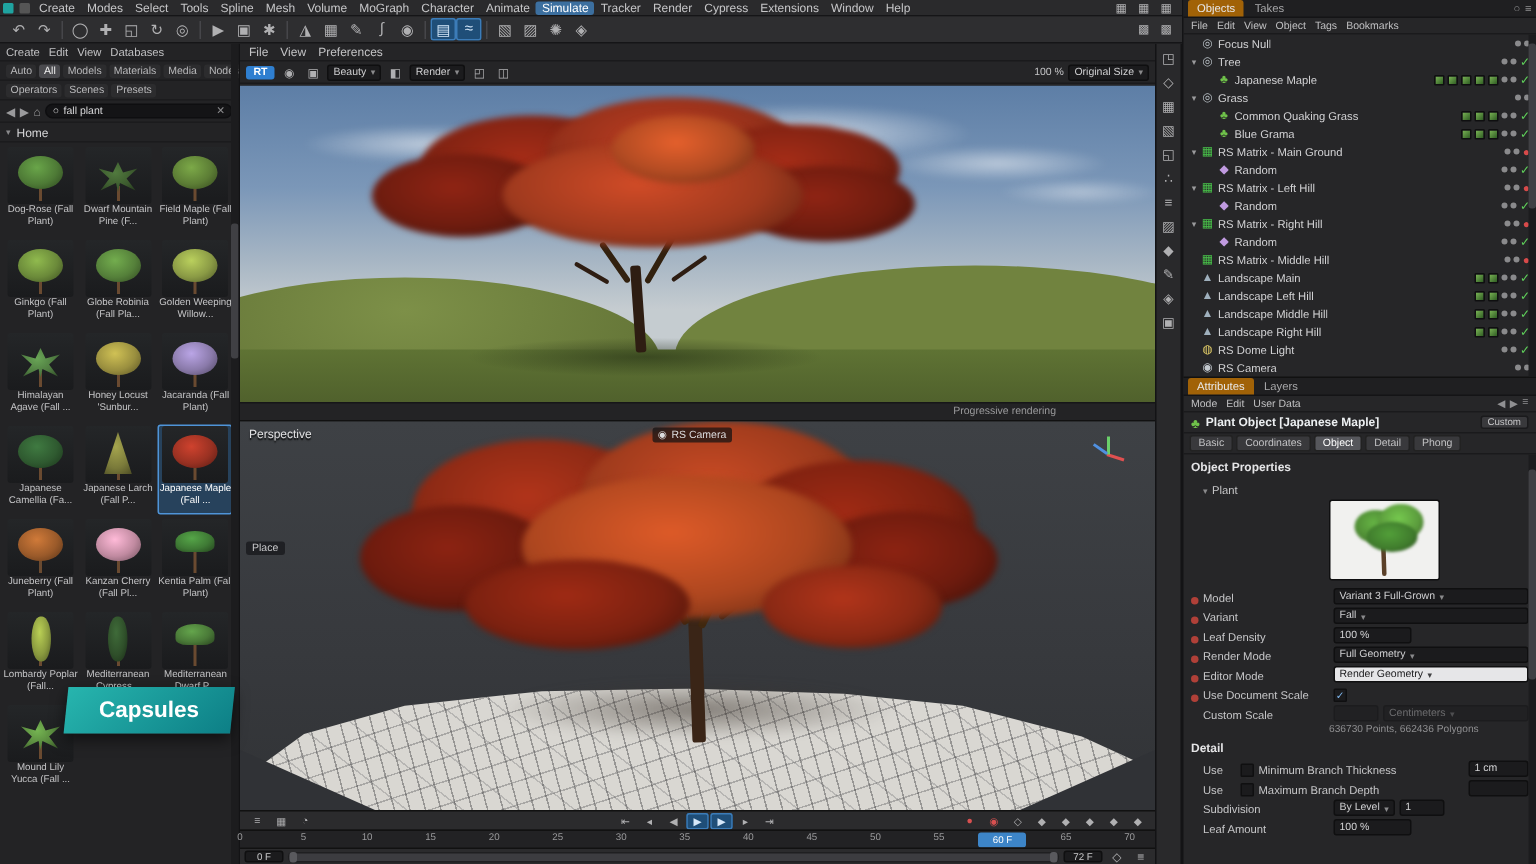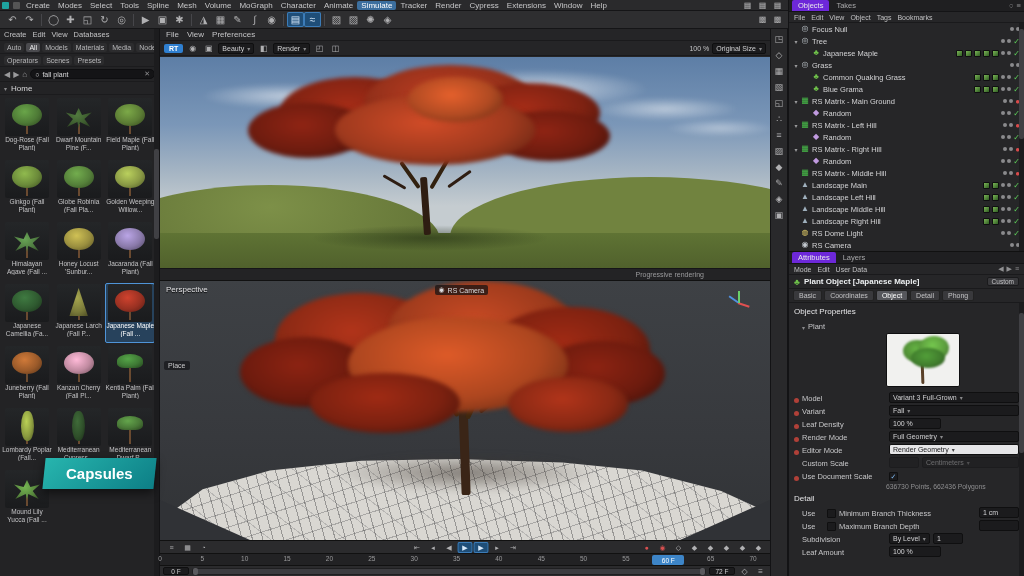--- a/index.html
+++ b/index.html
@@ -67,21 +67,21 @@
  repeating-linear-gradient(38deg,transparent 0 22px,rgba(120,120,122,.35) 22px 23px);
  clip-path:polygon(0 78%,7% 43%,18% 22%,33% 11%,49% 9%,66% 13%,79% 22%,92% 45%,100% 70%,100% 100%,0 100%)}
 .vp-corner{position:absolute;bottom:0;width:90px;height:40px;background:#303236;z-index:2}
 
 #side-strip{position:absolute;left:770px;top:29px;width:18px;height:547px;background:#29292b;border-left:1px solid #131315;border-right:1px solid #131315;display:flex;flex-direction:column;align-items:center;padding-top:3px;gap:2px}
 #side-strip .ib{width:15px;height:14px;font-size:9px}
 
 #right-panel{position:absolute;left:788px;top:0;width:236px;height:576px;background:#262628;border-left:1px solid #131315;display:flex;flex-direction:column}
 .panel-tabs{height:12px;background:#1f1f21;display:flex;align-items:center;gap:1px;padding:0 3px;border-bottom:1px solid #141416;font-size:7.5px}
 .ptab{padding:1px 6px;border-radius:2px 2px 0 0;color:#a8a8aa}
-.ptab.active{background:#6d28d9;color:#e8e8ea}
+.ptab.active{background:#a16207;color:#e8e8ea}
 .panel-menus{height:11px;display:flex;align-items:center;gap:6px;padding:0 5px;font-size:7px;color:#c0c0c2;border-bottom:1px solid #1a1a1c}
 .panel-menus .mright{margin-left:auto;display:flex;gap:3px;color:#909092}
 #obj-rows{height:229px;overflow:hidden;position:relative;border-bottom:1px solid #111}
 .orow{display:flex;align-items:center;height:12px;font-size:7.5px;color:#d2d2d4;white-space:nowrap}
 .oexp{width:8px;color:#9a9a9c;font-size:6px;text-align:center;flex:0 0 auto}
 .oicn{width:10px;font-size:8px;text-align:center;flex:0 0 auto;line-height:10px}
 .olbl{margin-left:2px;overflow:hidden;text-overflow:ellipsis}
 .oright{margin-left:auto;display:flex;align-items:center;gap:2px;padding-right:4px;flex:0 0 auto}
 .chip{width:7px;height:7px;border-radius:1px;background:linear-gradient(135deg,#7ab455,#2f5c23);border:1px solid #0f0f10}
 .vdot{width:4px;height:4px;border-radius:50%;background:#8a8a8c}
@@ -91,21 +91,21 @@
 .scrollbar{position:absolute;right:0;top:0;width:5px;height:100%;background:#1c1c1e}
 .thumbbar{position:absolute;right:0;width:5px;background:#404044;border-radius:2px}
 
 #attr-title-row{height:14px;display:flex;align-items:center;gap:4px;padding:0 5px;border-bottom:1px solid #1a1a1c}
 #attr-title{font-size:8px;font-weight:bold;color:#eceff1;white-space:nowrap;overflow:hidden}
 #attr-custom{margin-left:auto;font-size:6.5px;background:#39393c;border:1px solid #1a1a1c;border-radius:2px;padding:0 4px;color:#c4c4c6}
 #attr-sectabs{height:14px;display:flex;align-items:center;gap:2px;padding:0 4px;border-bottom:1px solid #1a1a1c;font-size:7px}
 .sectab{padding:1px 5px;background:#39393c;border:1px solid #222;border-radius:2px;color:#c2c2c4}
 .sectab.active{background:#56575c;color:#fff}
 #attr-content{flex:1;position:relative;padding:2px 5px 0 5px;overflow:hidden}
-.ahdr{font-size:8px;font-weight:normal;color:#e4e4e6;height:13px;display:flex;align-items:center}
+.ahdr{font-size:8px;font-weight:bold;color:#e4e4e6;height:13px;display:flex;align-items:center}
 .arow{display:flex;align-items:flex-end;height:13px;gap:3px}
 .adot{width:5px;height:5px;border-radius:50%;background:#b04038;flex:0 0 auto}
 .adot.empty{background:transparent}
 .albl{width:84px;font-size:7.5px;color:#c6c6c8;white-space:nowrap;overflow:hidden;flex:0 0 auto}
 .actl{display:flex;align-items:center;gap:3px;flex:1}
 .actl .dd{flex:1}
 .actl.fixed .dd{flex:0 0 auto}
 .nf{height:11px;background:#1b1b1d;border:1px solid #0f0f10;border-radius:2px;display:inline-flex;align-items:center;padding:0 3px;font-size:7px;color:#d4d4d6}
 .cb{width:9px;height:9px;background:#1b1b1d;border:1px solid #0f0f10;border-radius:1px;display:inline-flex;align-items:center;justify-content:center;font-size:7px;color:#7fb8f0}
 .dis{opacity:.4}
@@ -791,35 +791,35 @@
             <span class="adot"></span>
             <span class="albl">Editor Mode</span>
             <span class="actl">
               <span class="dd ddact" style="flex: 1 1 0%;">
                 <span>Render Geometry</span>
                 <span class="ddarrow">▾</span>
               </span>
             </span>
           </div>
           <div class="arow">
+            <span class="adot"></span>
+            <span class="albl">Use Document Scale</span>
+            <span class="actl fixed">
+              <span class="cb">✓</span>
+            </span>
+          </div>
+          <div class="arow">
             <span class="adot empty"></span>
             <span class="albl">Custom Scale</span>
             <span class="actl dis">
               <span class="nf" style="width: 30px; flex: 0 0 auto;"></span>
               <span class="dd" style="flex: 1 1 0%;">
                 <span>Centimeters</span>
                 <span class="ddarrow">▾</span>
               </span>
-            </span>
-          </div>
-          <div class="arow">
-            <span class="adot"></span>
-            <span class="albl">Use Document Scale</span>
-            <span class="actl fixed">
-              <span class="cb">✓</span>
             </span>
           </div>
         </div>
       <div class="ainfo">636730 Points, 662436 Polygons</div>
       <div class="ahdr">Detail</div>
       <div id="detail-rows">
           <div class="arow">
             <span class="adot empty"></span>
             <span class="albl" style="width: 22px;">Use</span>
             <span class="cb"></span>

